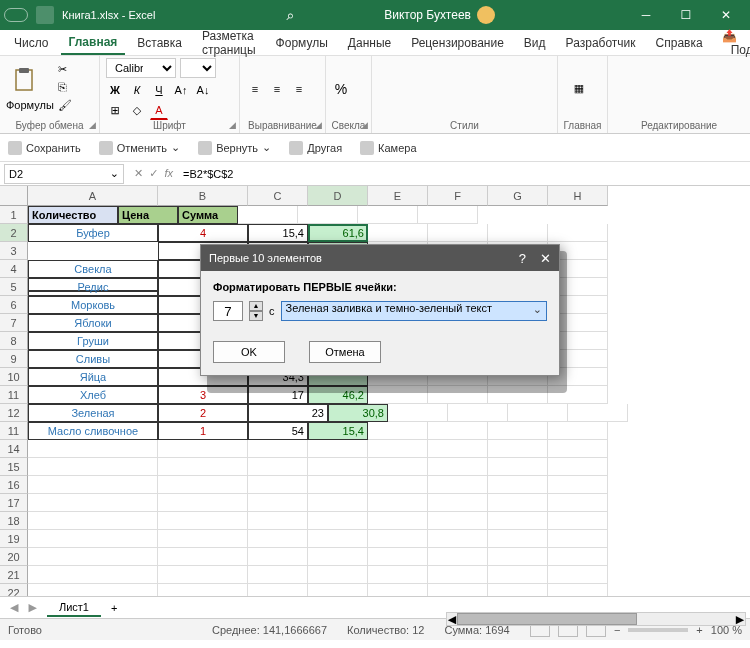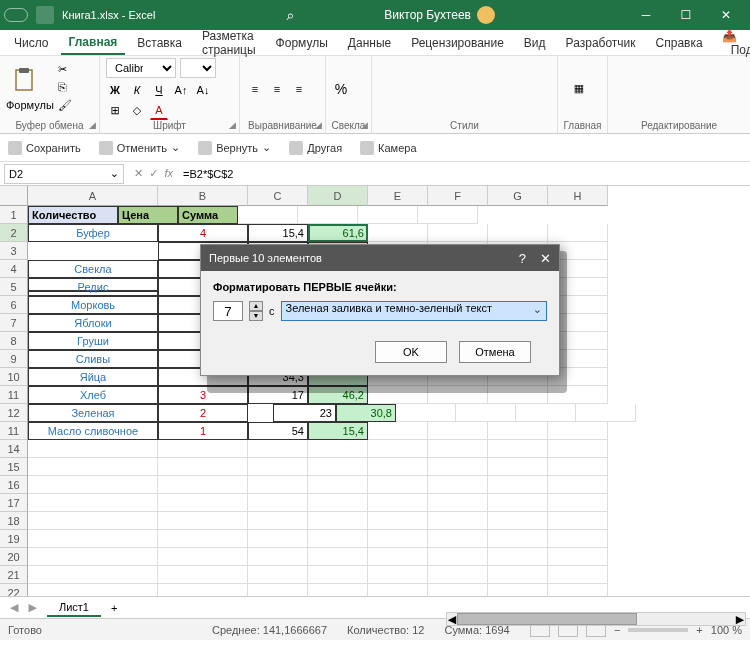--- a/index.html
+++ b/index.html
@@ -72,21 +72,21 @@
 .dialog { position: absolute; left: 200px; top: 244px; width: 360px; background: #f0f0f0; border: 1px solid #888; box-shadow: 3px 3px 12px rgba(0,0,0,0.4); font-size: 11px; }
 .dlg-title { background: #555; color: #fff; height: 26px; display: flex; align-items: center; padding: 0 8px; }
 .dlg-title .dt-right { margin-left: auto; display: flex; gap: 14px; font-size: 13px; }
 .dlg-body { padding: 10px 12px; }
 .dlg-row { display: flex; align-items: center; gap: 6px; margin-top: 8px; }
 .spin-input { width: 30px; height: 20px; border: 1px solid #888; text-align: center; }
 .spin-btns { display: flex; flex-direction: column; }
 .spin-btns span { width: 14px; height: 10px; border: 1px solid #888; font-size: 7px; text-align: center; line-height: 8px; background: #e0e0e0; }
 .dlg-select { flex: 1; height: 20px; border: 1px solid #3676c0; background: #cde4ff; padding: 0 16px 0 4px; position: relative; }
 .dlg-select::after { content: "⌄"; position: absolute; right: 4px; top: 1px; color: #444; }
-.dlg-buttons { display: flex; justify-content: flex-end; gap: 12px; padding: 10px 28px 12px; }
+.dlg-buttons { display: flex; gap: 24px; padding: 10px 12px 12px; }
 .dlg-buttons button { width: 72px; height: 22px; border: 1px solid #888; background: #fdfdfd; font-size: 11px; }
 
 svg { display: block; }
 </style>
 </head>
 <body>
 
 <div class="titlebar">
   <div class="tb-left">
     <span style="width:24px;height:14px;border:1px solid #fff8;border-radius:7px;"></span>
@@ -359,21 +359,21 @@
         <div class="cell sum-cell" style="width: 60px;">46,2</div>
         <div class="cell " style="width: 60px;"></div>
         <div class="cell " style="width: 60px;"></div>
         <div class="cell " style="width: 60px;"></div>
         <div class="cell " style="width: 60px;"></div>
       </div>
       <div class="row-line">
         <div class="rh">12</div>
         <div class="cell blue-txt" style="width: 130px;">Зеленая</div>
         <div class="cell red-txt" style="width: 90px;">2</div>
-        <div class="cell num-cell" style="width: 63px; margin-left: 25px;">23</div>
+        <div class="cell num-cell" style="width: 80px;">23</div>
         <div class="cell sum-cell" style="width: 60px;">30,8</div>
         <div class="cell " style="width: 60px;"></div>
         <div class="cell " style="width: 60px;"></div>
         <div class="cell " style="width: 60px;"></div>
         <div class="cell " style="width: 60px;"></div>
       </div>
       <div class="row-line">
         <div class="rh">11</div>
         <div class="cell blue-txt" style="width: 130px;">Масло сливочное</div>
         <div class="cell red-txt" style="width: 90px;">1</div>

